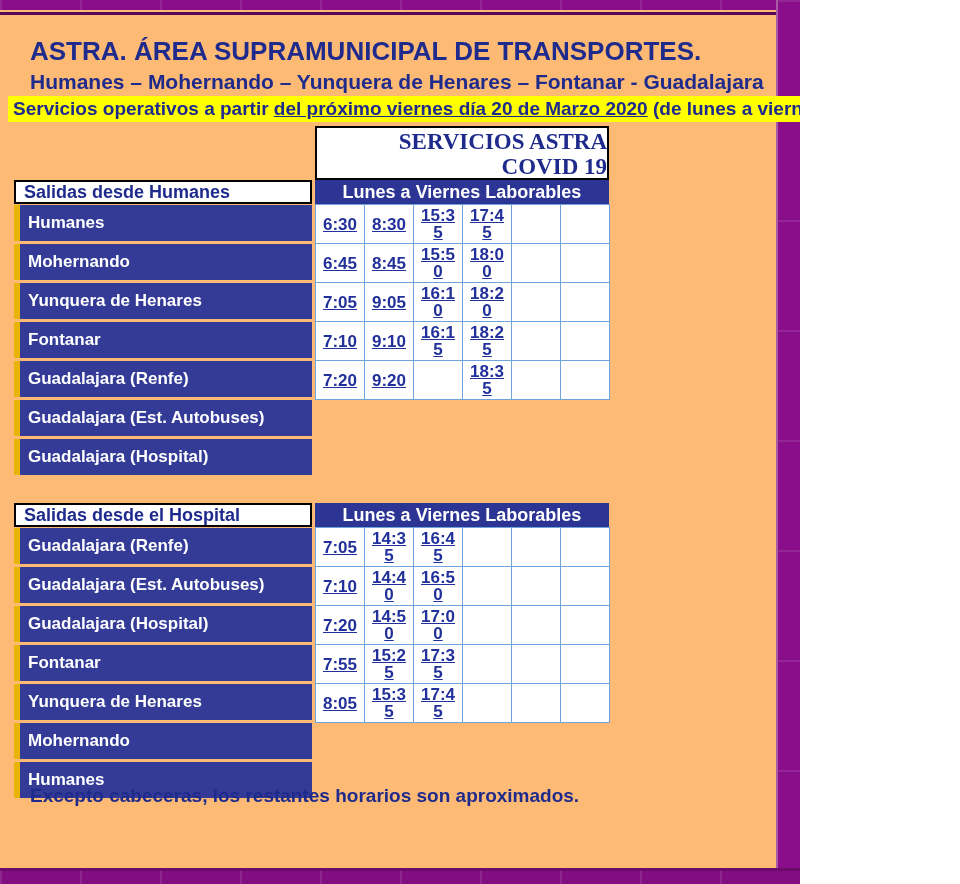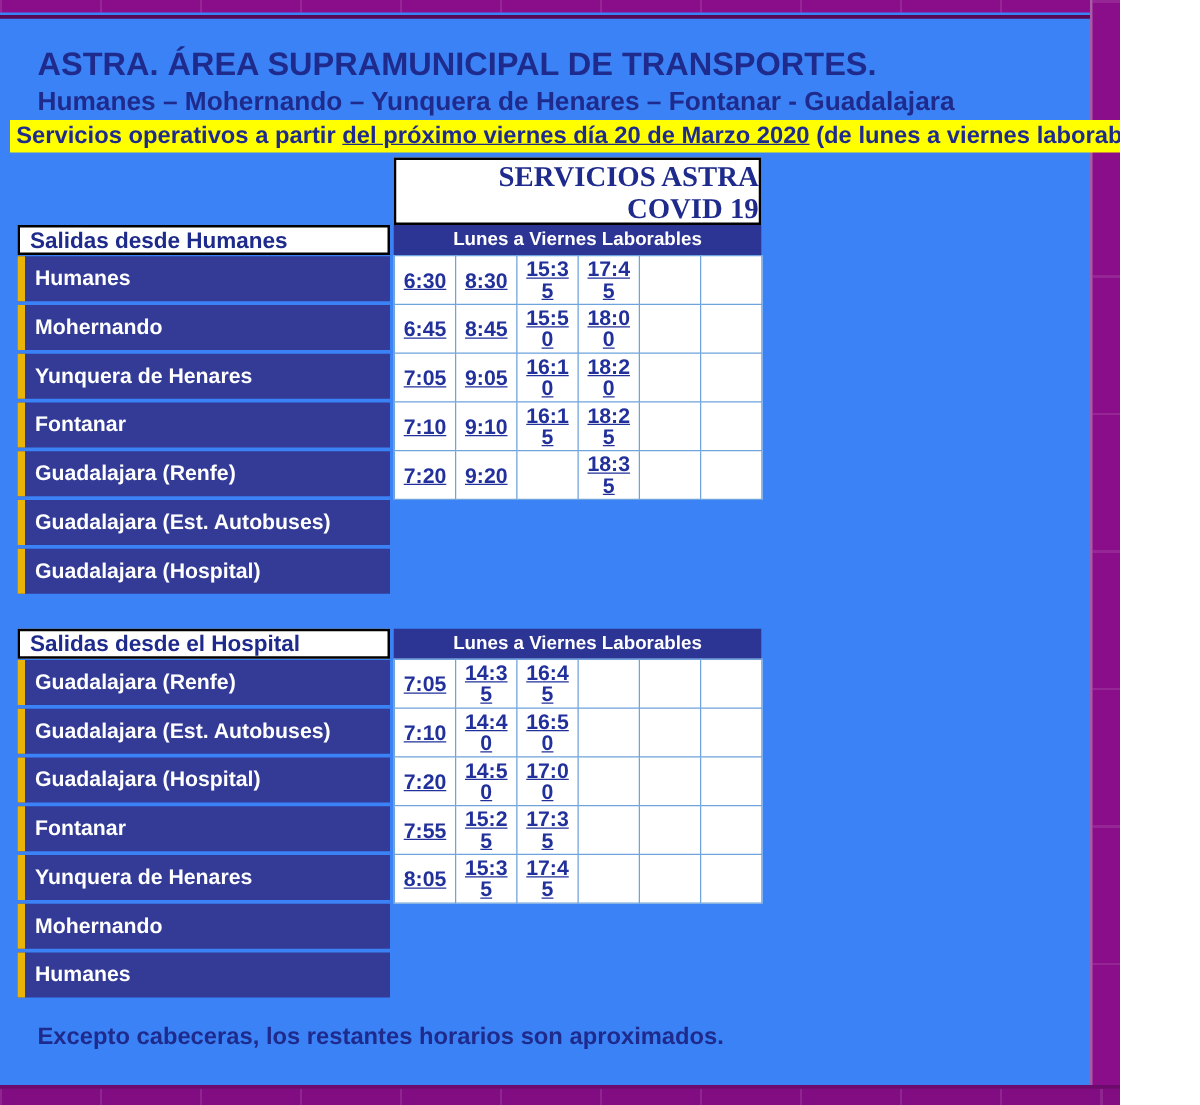--- a/index.html
+++ b/index.html
@@ -1,19 +1,19 @@
 <!DOCTYPE html>
 <html><head>
 <meta charset="utf-8">
 <style>
   * { margin:0; padding:0; box-sizing:border-box; }
   html,body { background:#fff; }
   .page {
-    position:relative; width:896px; height:884px;
-    background:#3b82f6; overflow:hidden;
+    position:relative; width:800px; height:884px;
+    background:#fdba74; overflow:hidden;
     font-family:"Liberation Sans","DejaVu Sans",sans-serif;
   }
   
   .top-bar {
     position:absolute; left:0; top:0; width:960px; height:10px;
     background-color:#8a0d8a;
     background-image:repeating-linear-gradient(90deg, rgba(255,255,255,0.10) 0 2px, rgba(0,0,0,0) 2px 80px);
   }
   .top-line {
     position:absolute; left:0; top:12px; height:3px; right:24px;
@@ -68,39 +68,39 @@
   .label-row {
     width:298px; height:36px; margin-bottom:3px;
     background:#333b97; border-left:6px solid #eab308;
     color:#ffffff; font-size:17px; font-weight:bold;
     line-height:36px; padding-left:8px; overflow:hidden;
   }
   .label-row:last-child { margin-bottom:0; }
   .time-col { position:absolute; left:301px; top:0; width:294px; }
   .time-header {
     width:294px; height:24px; background:#2c3494;
-    color:#ffffff; font-size:15px; font-weight:bold;
+    color:#ffffff; font-size:18px; font-weight:bold;
     text-align:center; line-height:24px;
   }
   table.time-grid {
     border-collapse:collapse; table-layout:fixed;
     width:294px; background:#fff;
   }
   table.time-grid td {
     width:49px; height:39px;
     border:1px solid #6fa3dc;
     text-align:center; vertical-align:middle;
     font-size:17px; font-weight:bold; color:#21309a;
     line-height:17px; padding:0 4px;
     word-break:break-all; overflow:hidden;
     text-decoration:underline;
   }
   
   .footnote {
-    position:absolute; left:30px; top:819px;
+    position:absolute; left:30px; top:785px;
     font-size:19px; font-weight:bold; color:#1f2b8c;
   }
 </style>
 </head>
 <body>
 
 <div class="page">
 
   <div class="top-bar"></div>
   <div class="top-line"></div>

